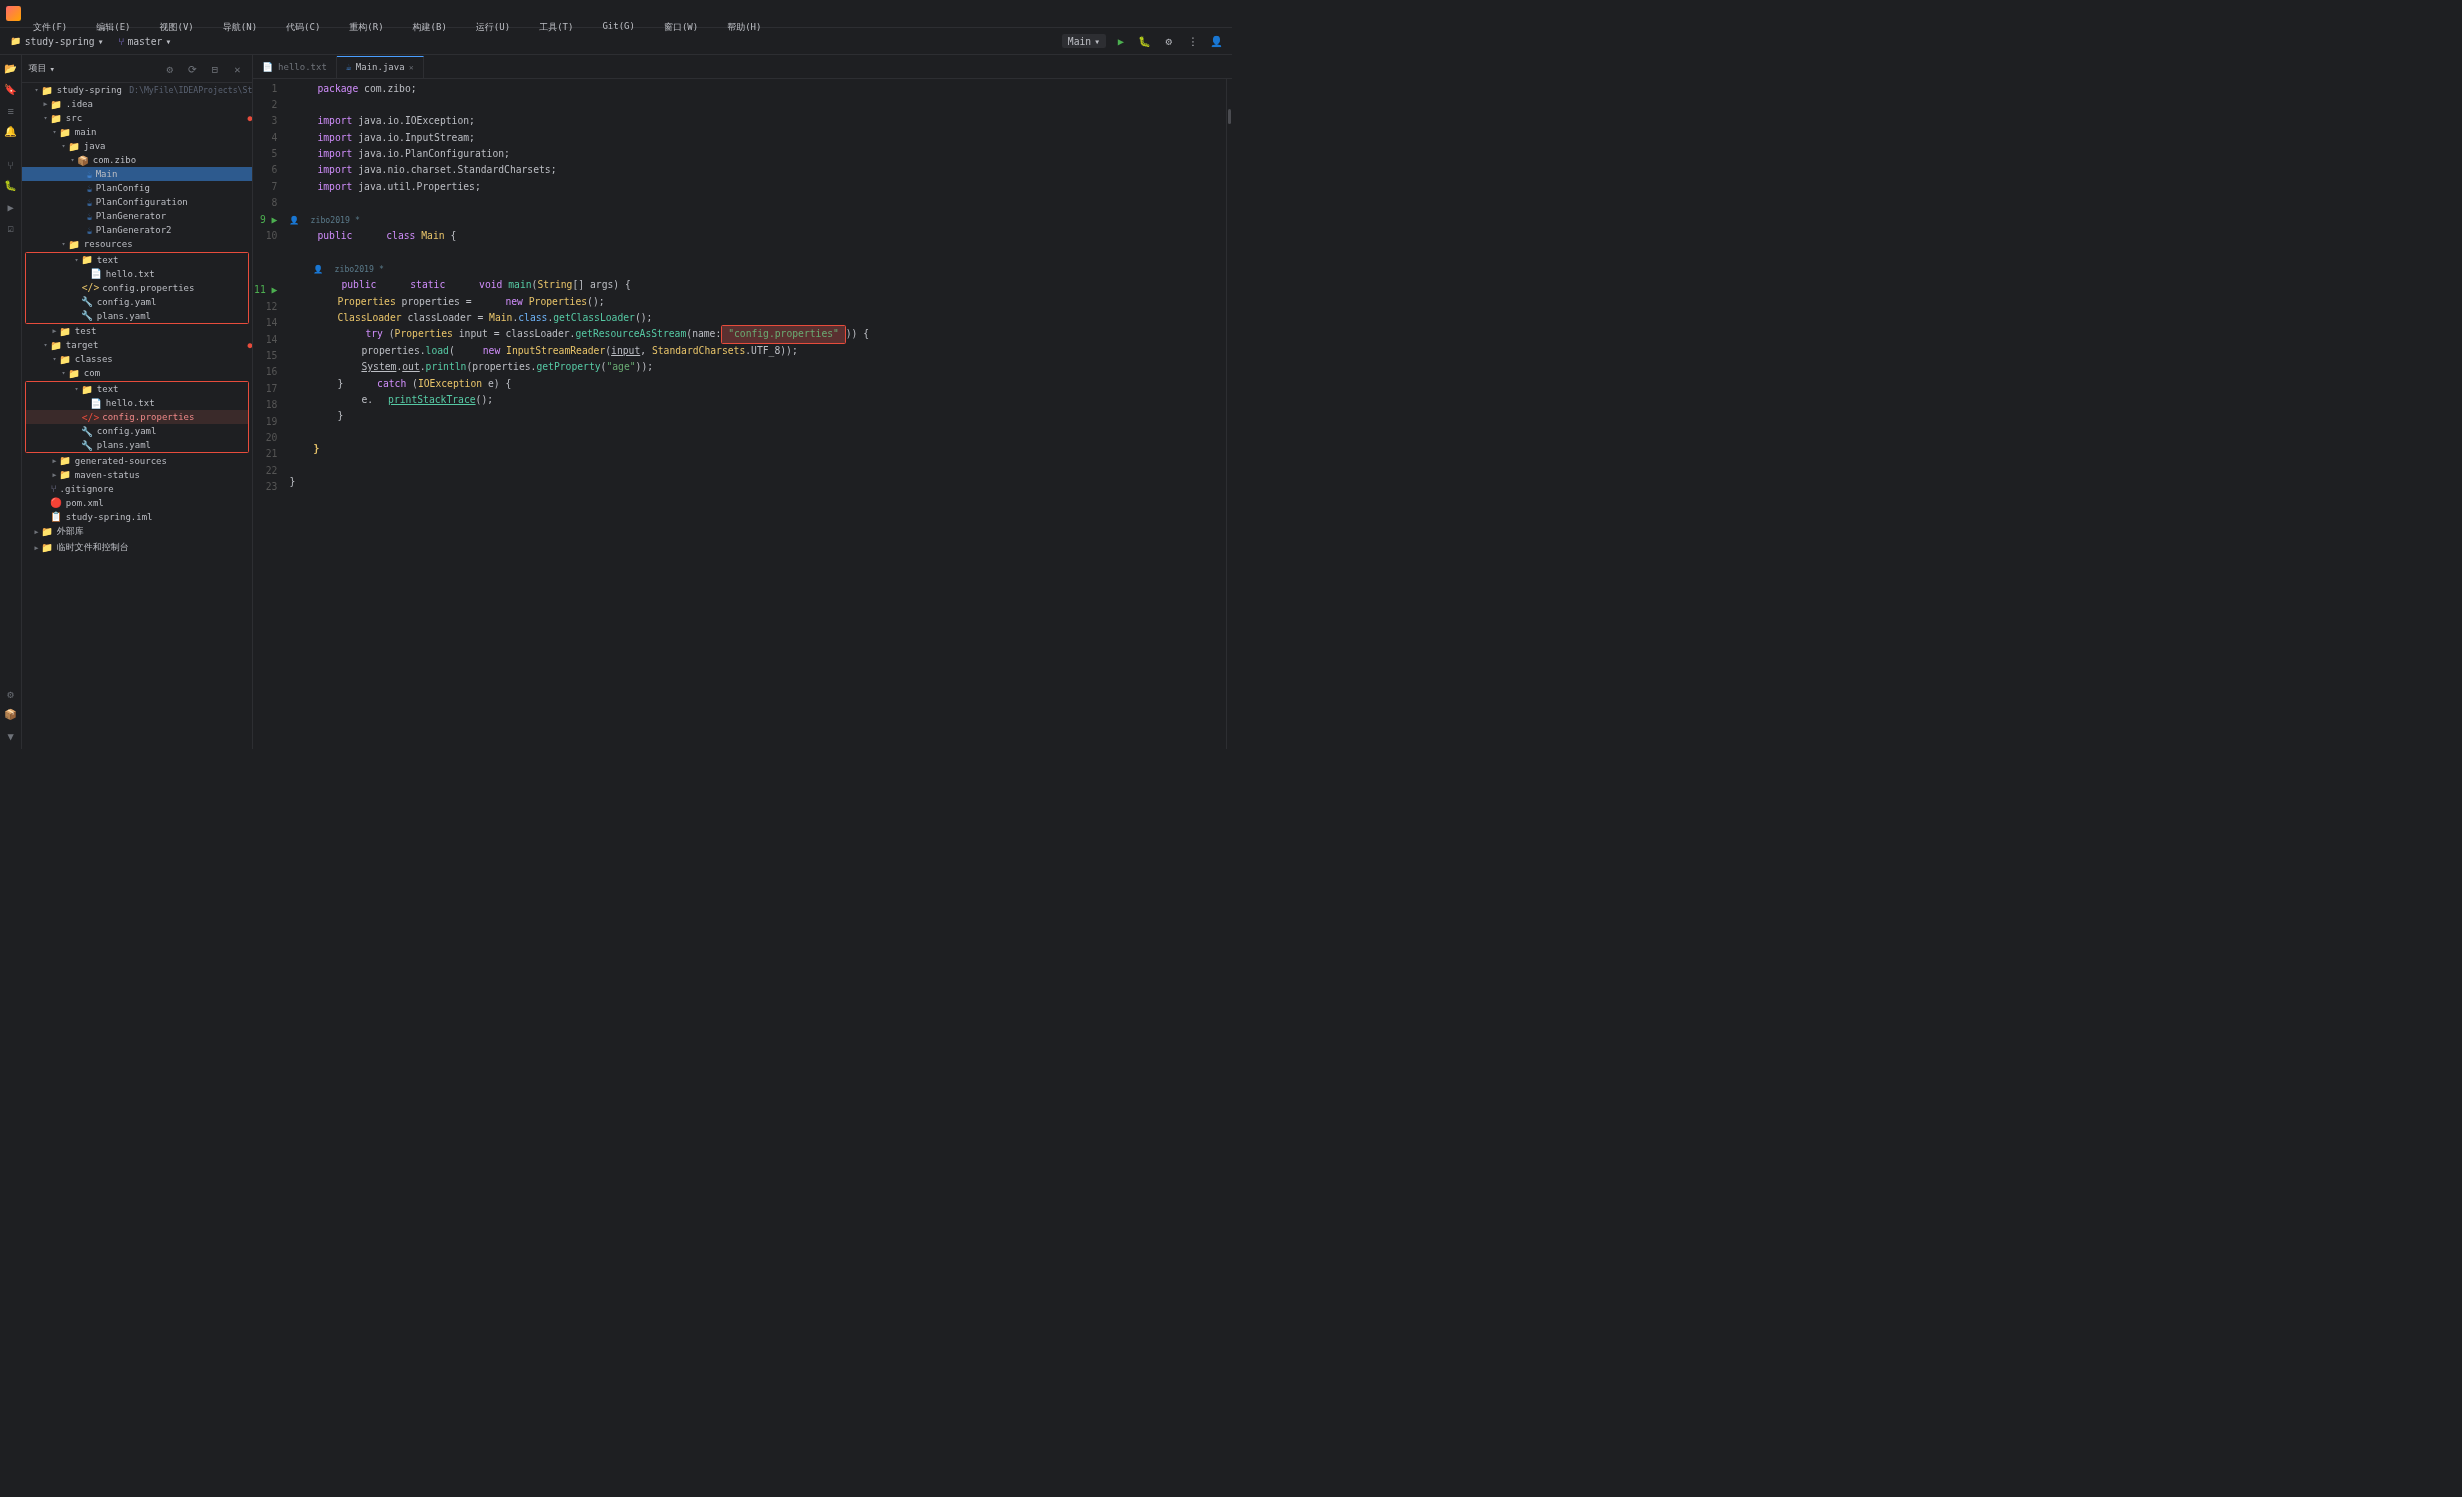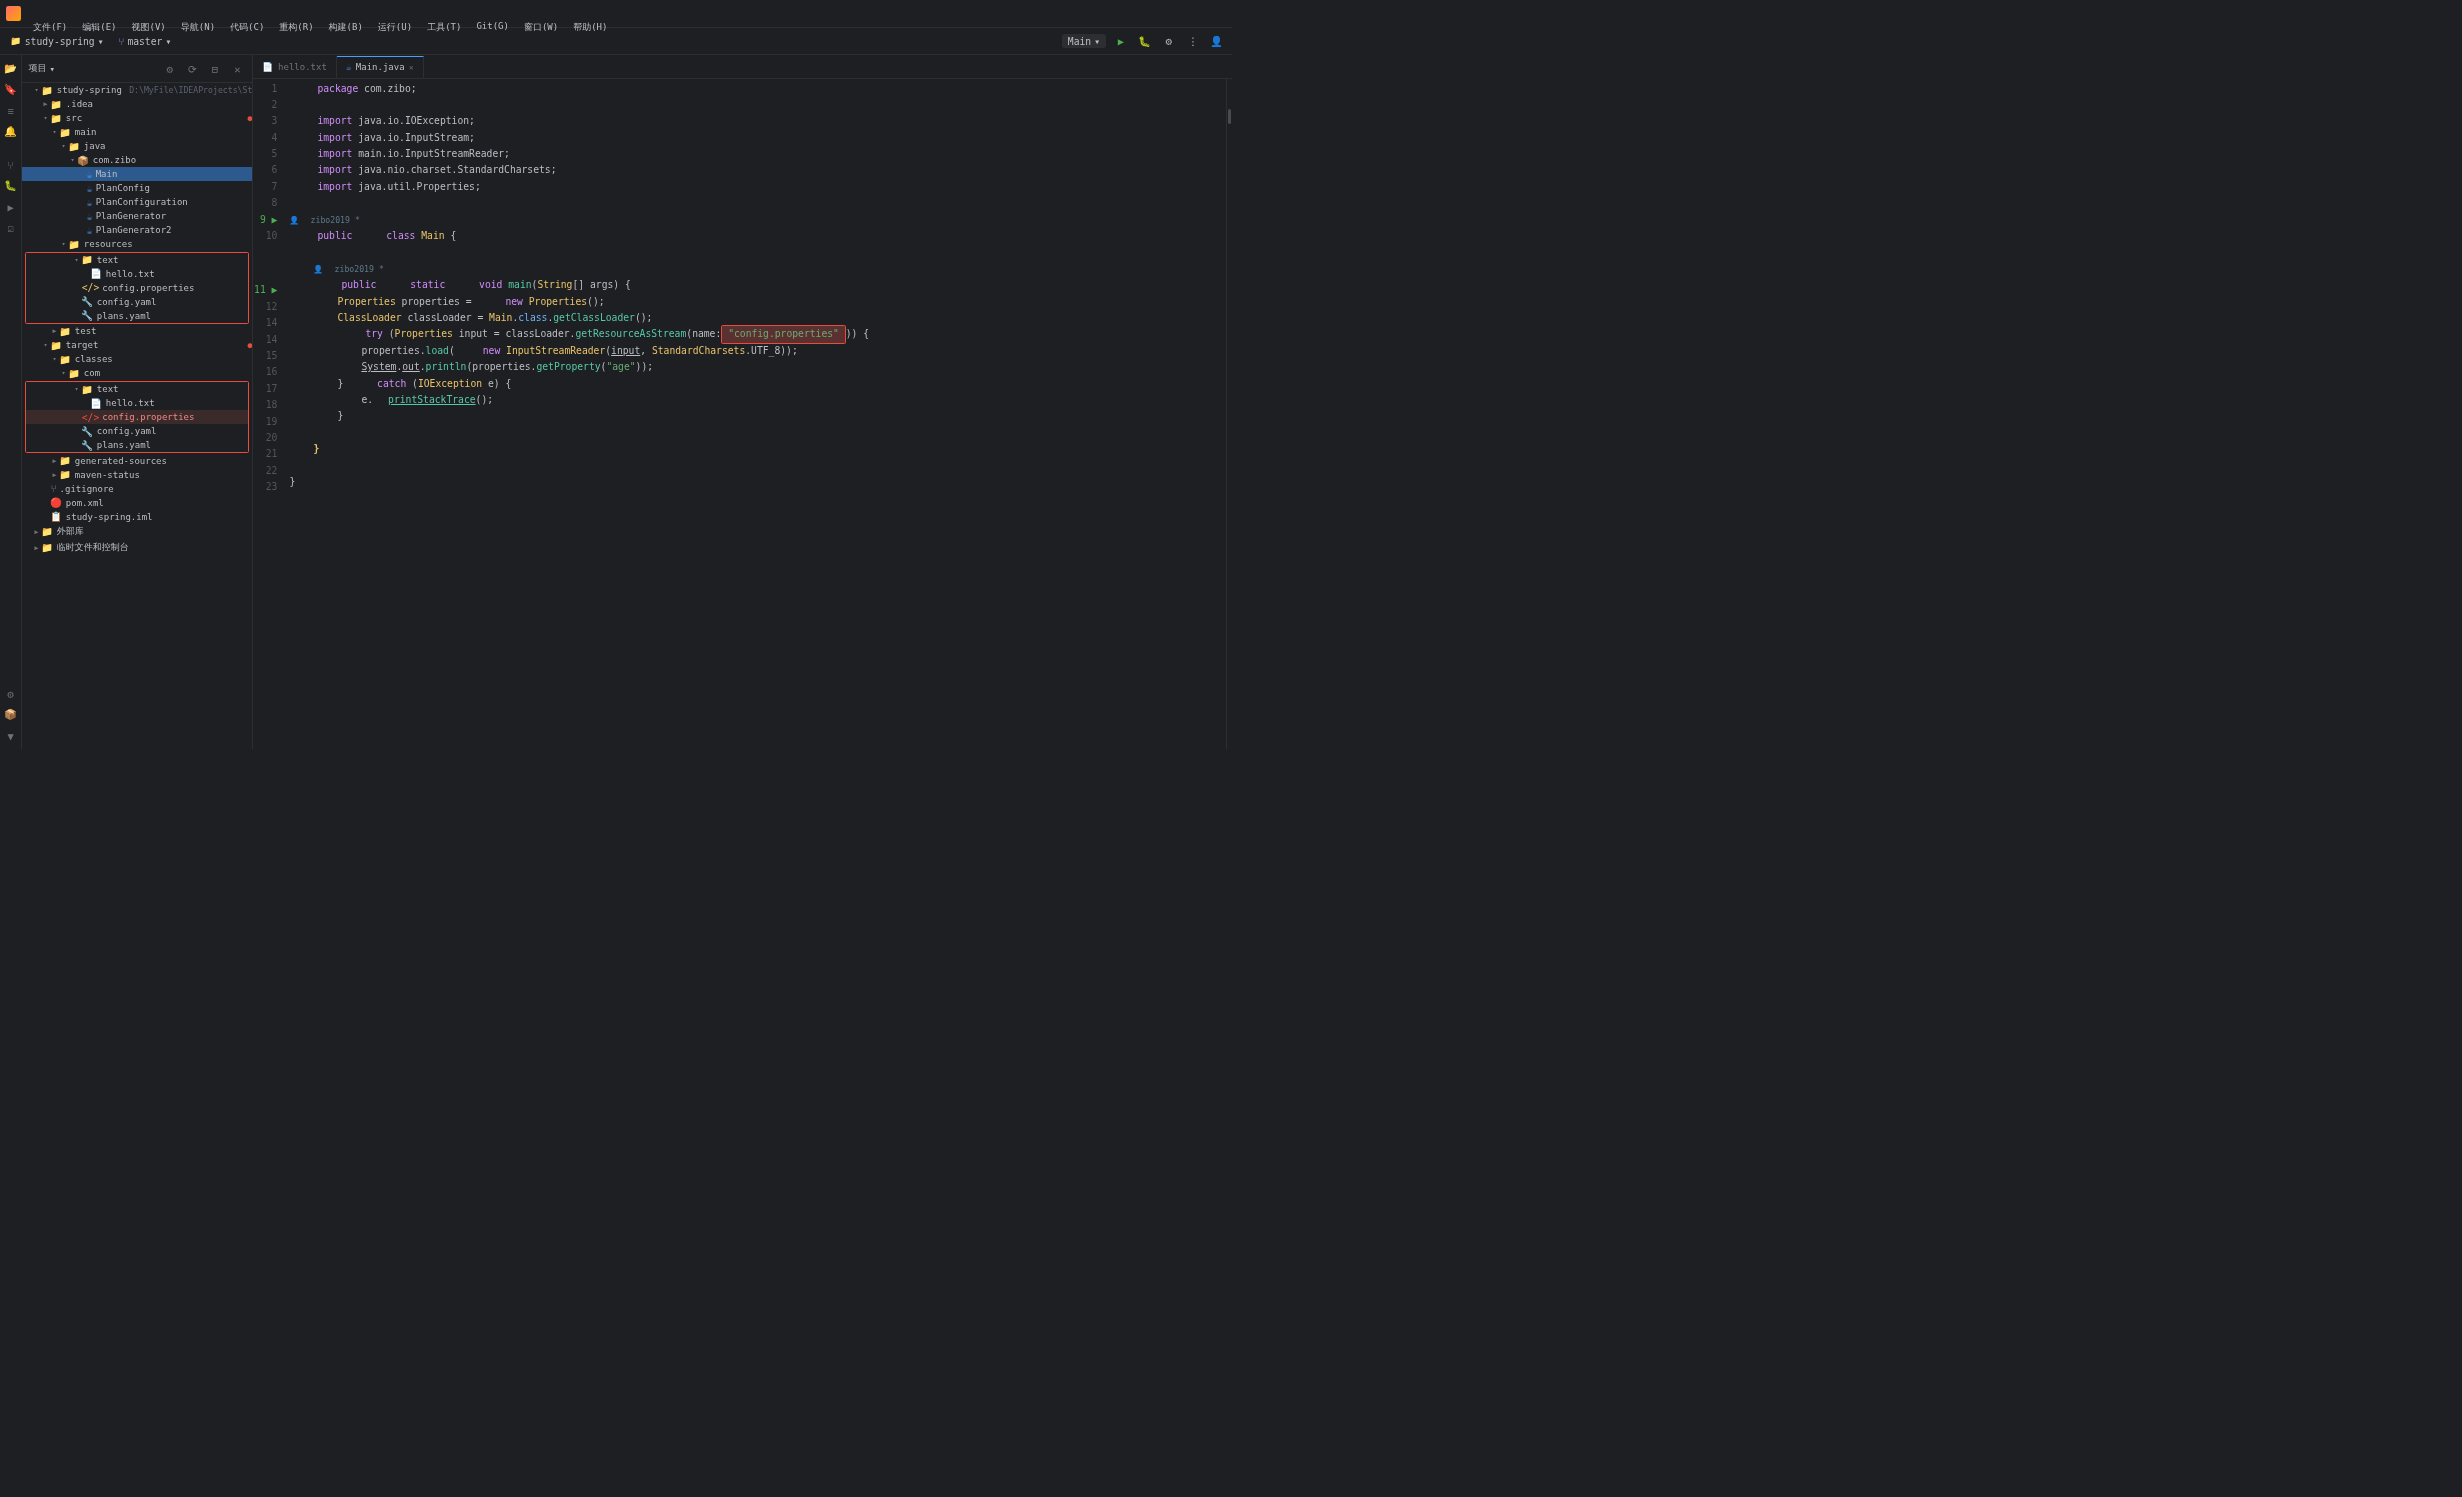--- a/index.html
+++ b/index.html
@@ -24,21 +24,21 @@
     }
     .title-bar-logo {
       width: 15px; height: 15px;
       background: linear-gradient(135deg, #ff6b6b, #ffa500);
       border-radius: 2.2px;
       margin-right: 6px;
       flex-shrink: 0;
     }
     .title-bar-menu {
       display: flex;
-      gap: 3px;
+      gap: 17px;
       font-size: 9px;
       color: #bcbec4;
       margin-top: 28px;
     }
     .menu-item {
       padding: 3px 6px;
       cursor: pointer;
       border-radius: 2.2px;
     }
 
@@ -606,21 +606,21 @@
 
         <div class="code-line">
           <span class="kw">import</span>&nbsp;<span class="pkg">java.io.IOException</span><span>;</span>
         </div>
 
         <div class="code-line">
           <span class="kw">import</span>&nbsp;<span class="pkg">java.io.InputStream</span><span>;</span>
         </div>
 
         <div class="code-line">
-          <span class="kw">import</span>&nbsp;<span class="pkg">main.io.InputStreamReader</span><span>;</span>
+          <span class="kw">import</span>&nbsp;<span class="pkg">java.io.PlanConfiguration</span><span>;</span>
         </div>
 
         <div class="code-line">
           <span class="kw">import</span>&nbsp;<span class="pkg">java.nio.charset.StandardCharsets</span><span>;</span>
         </div>
 
         <div class="code-line">
           <span class="kw">import</span>&nbsp;<span class="pkg">java.util.Properties</span><span>;</span>
         </div>
 

